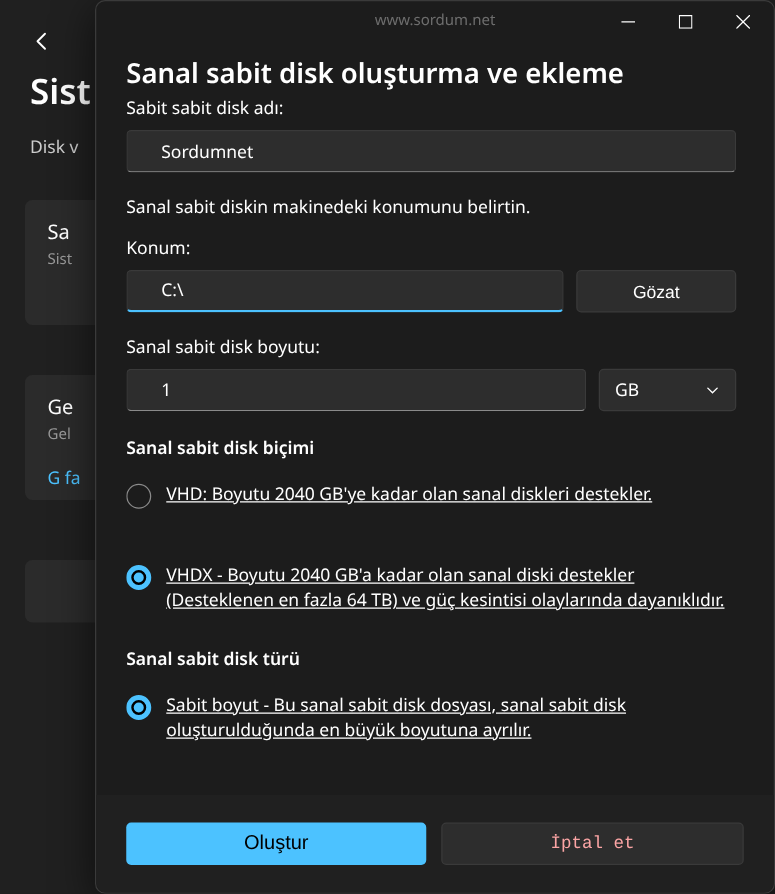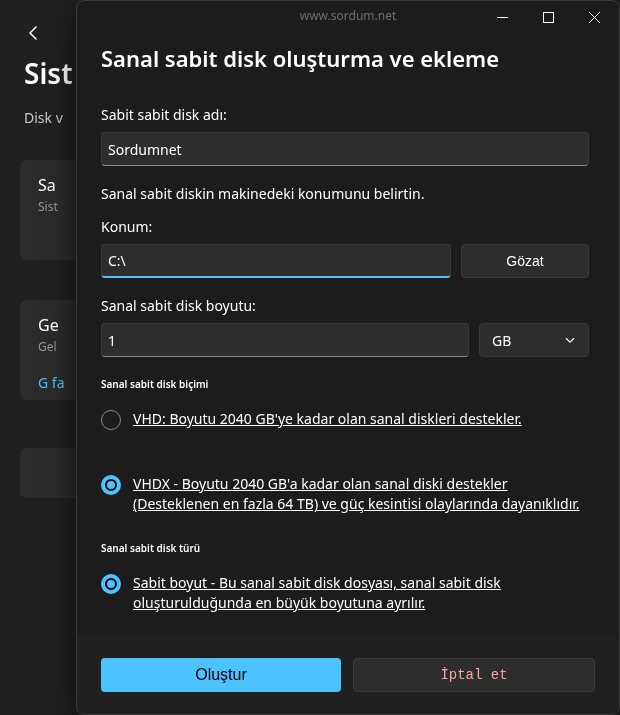--- a/index.html
+++ b/index.html
@@ -51,31 +51,31 @@
 .dialog-body {
   flex: 1; overflow: hidden;
   padding: 8px 10px 8px 24px;
   display: flex;
 }
 .scroll-area {
   flex: 1; overflow-y: auto; padding-right: 20px;
 }
 .scroll-area::-webkit-scrollbar { width: 4px; }
 .scroll-area::-webkit-scrollbar-thumb { background: #5a5a5a; border-radius: 2px; }
-.dialog-title { font-size: 22px; font-weight: 600; margin-bottom: 32px; margin-top: 2px; }
+.dialog-title { font-size: 22px; font-weight: 600; margin-bottom: 4px; margin-top: 2px; }
 .field-label { font-size: 14px; color: #ffffff; margin-bottom: 8px; display:block; }
 .help-text { font-size: 14px; color: #ffffff; margin: 18px 0 14px; }
 .textbox {
   width: 100%; height: 34px;
   background: #2d2d2d;
   border: 1px solid #3a3a3a;
   border-bottom: 1px solid #8a8a8a;
   border-radius: 4px;
   color: #ffffff; font-size: 14px;
-  padding: 0 6px;
+  padding: 0 27px;
   outline: none;
   font-family: inherit;
 }
 .textbox.focused { border-bottom: 2px solid #4cc2ff; }
 .row { display: flex; gap: 10px; align-items: center; }
 .row .textbox { flex: 1; }
 .btn-secondary {
   height: 34px; min-width: 128px;
   background: #2d2d2d;
   border: 1px solid #3a3a3a;
@@ -85,21 +85,21 @@
   display:flex; align-items:center; justify-content:center; gap:8px;
   padding: 4px 16px;
 }
 .combo { height: 34px; min-width: 110px;
   background: #2d2d2d; border: 1px solid #3a3a3a; border-radius: 4px;
   color: #ffffff; font-size: 14px; display:flex; align-items:center;
   padding: 0 12px; justify-content: space-between; cursor:pointer;gap:20px;
 }
 .spacer { height: 18px; }
 .spacer-lg { height: 32px; }
-.section-heading { font-size: 10px; font-weight: 600; margin: 20px 0 12px; }
+.section-heading { font-size: 14px; font-weight: 600; margin: 20px 0 12px; }
 .radio-row {
   display: flex; align-items: flex-start; gap: 12px;
   padding: 6px 0; cursor: pointer; text-decoration: underline;
 }
 .radio {
   width: 20px; height: 20px; flex-shrink: 0;
   border: 1.5px solid #8a8a8a; border-radius: 50%;
   display:flex; align-items:center; justify-content:center;
   margin-top: 1px;
 }

